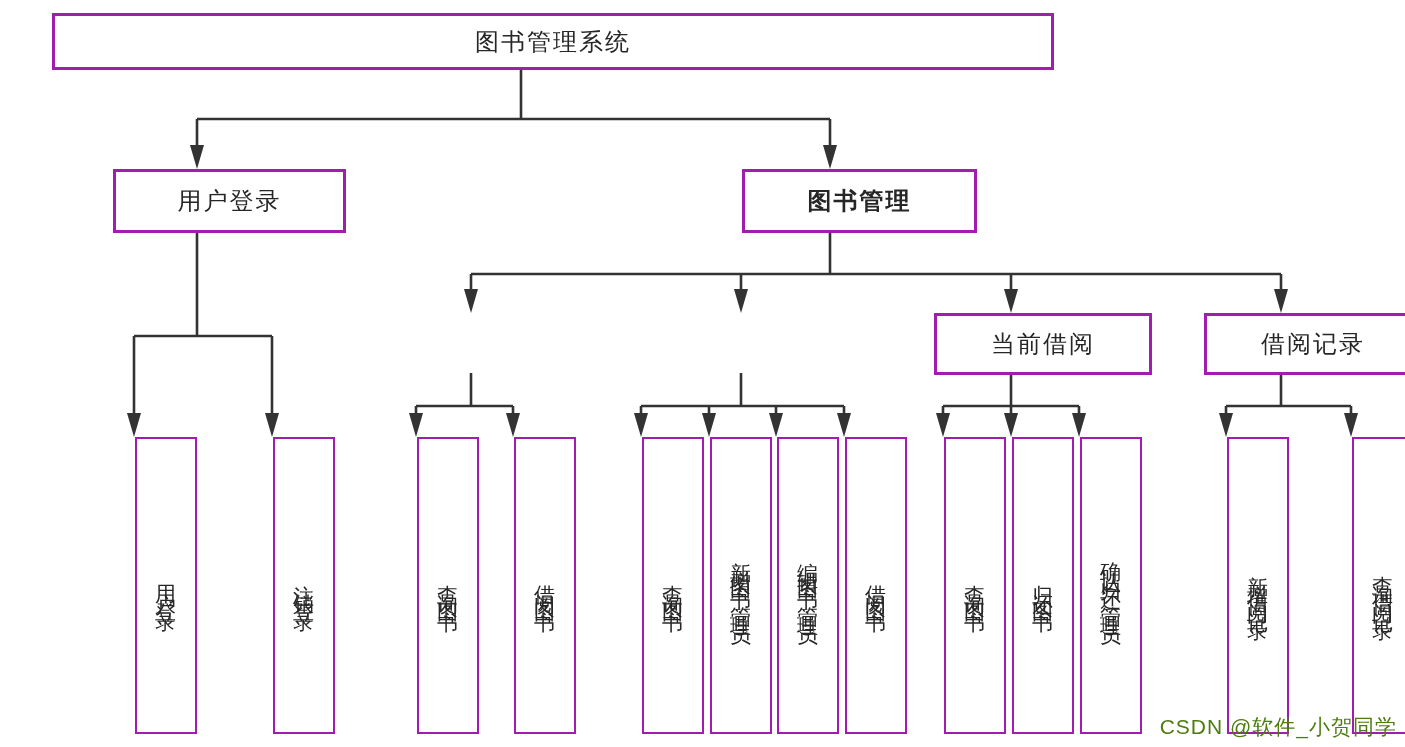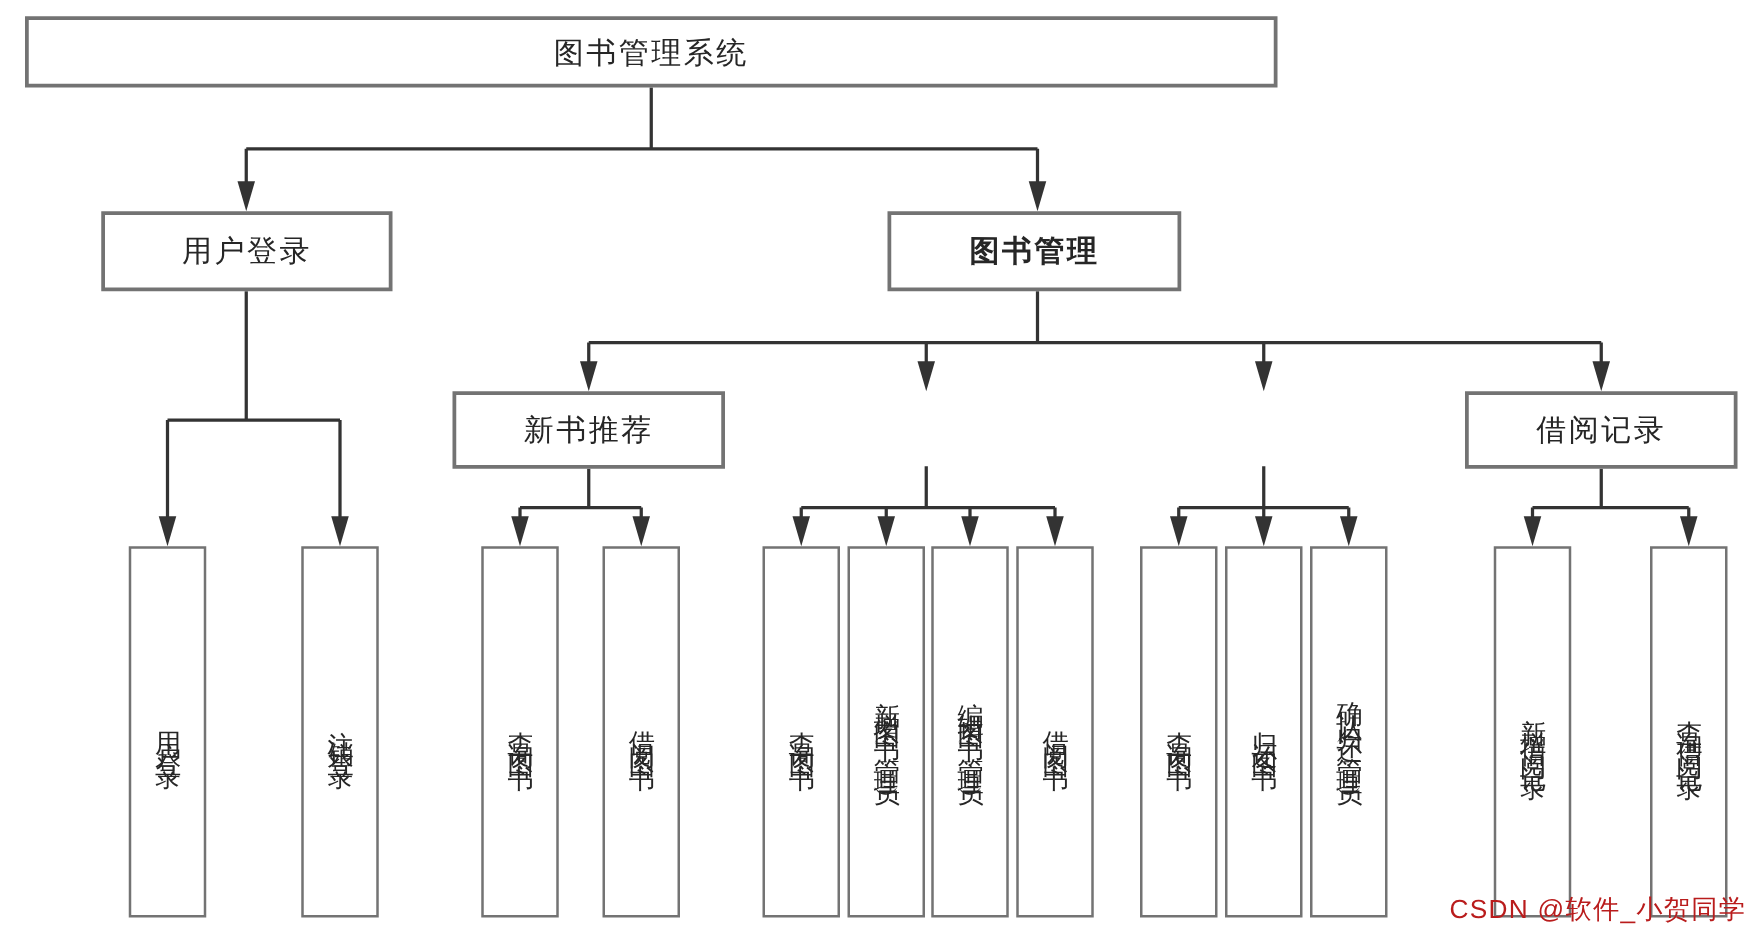--- a/index.html
+++ b/index.html
@@ -17,48 +17,49 @@
   }
   #connectors {
     position: absolute;
     left: 0;
     top: 0;
     z-index: 0;
   }
   .box {
     position: absolute;
     background: #ffffff;
-    border: 3px solid #737373;
+    border: 3px solid #a21caf;
     box-sizing: border-box;
     display: flex;
     align-items: center;
     justify-content: center;
     color: #262626;
     z-index: 1;
+    margin-left: 32px;
   }
   .hbox {
     font-size: 24px;
     letter-spacing: 2px;
     white-space: nowrap;
   }
   .vbox {
     border-width: 2.5px;
     writing-mode: vertical-rl;
     text-orientation: mixed;
     font-size: 21px;
     letter-spacing: 9px;
     line-height: 1;
   }
   .watermark {
     position: absolute;
     right: 8px;
     bottom: 6px;
     font-size: 21px;
     letter-spacing: 1px;
-    color: #b91c1c;
+    color: #4d7c0f;
     z-index: 5;
     white-space: nowrap;
   }
 </style>
 </head>
 <body>
 
 <div class="canvas">
 
   <svg id="connectors" width="1405" height="747" viewBox="0 0 1405 747">
@@ -114,21 +115,21 @@
       <polygon points="1226,437 1219,413 1233,413" fill="#333333"></polygon>
       <line x1="1351" y1="406" x2="1351" y2="417" stroke="#333333" stroke-width="2.6"></line>
       <polygon points="1351,437 1344,413 1358,413" fill="#333333"></polygon>
     </svg>
 
   <div class="box hbox" style="left:20px; top:13px; width:1002px; height:57px;">图书管理系统</div>
 
   <div class="box hbox" style="left:81px; top:169px; width:233px; height:64px;">用户登录</div>
   <div class="box hbox" style="left:710px; top:169px; width:235px; height:64px;font-weight:bold;">图书管理</div>
 
-  <div class="box hbox" style="left:362px; top:313px; width:218px; height:62px;">新书推荐</div>
+  <div class="box hbox" style="left:902px; top:313px; width:218px; height:62px;">当前借阅</div>
   <div class="box hbox" style="left:1172px; top:313px; width:218px; height:62px;">借阅记录</div>
 
   <div class="box vbox" style="left:103px; top:437px; width:62px; height:297px;">用户登录</div>
   <div class="box vbox" style="left:241px; top:437px; width:62px; height:297px;">注销登录</div>
 
   <div class="box vbox" style="left:385px; top:437px; width:62px; height:297px;">查询图书</div>
   <div class="box vbox" style="left:482px; top:437px; width:62px; height:297px;">借阅图书</div>
 
   <div class="box vbox" style="left:610px; top:437px; width:62px; height:297px;">查询图书</div>
   <div class="box vbox" style="left:678px; top:437px; width:62px; height:297px;">新增图书（管理员）</div>

